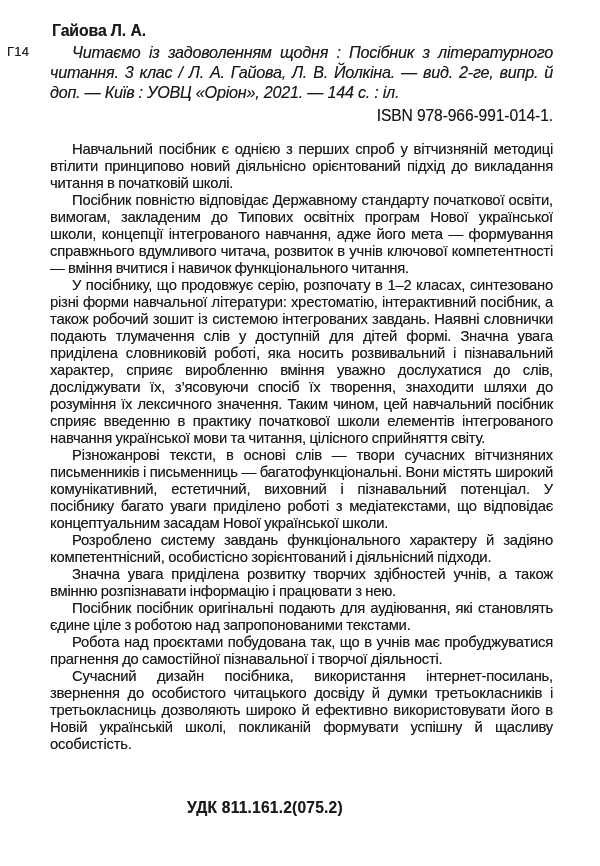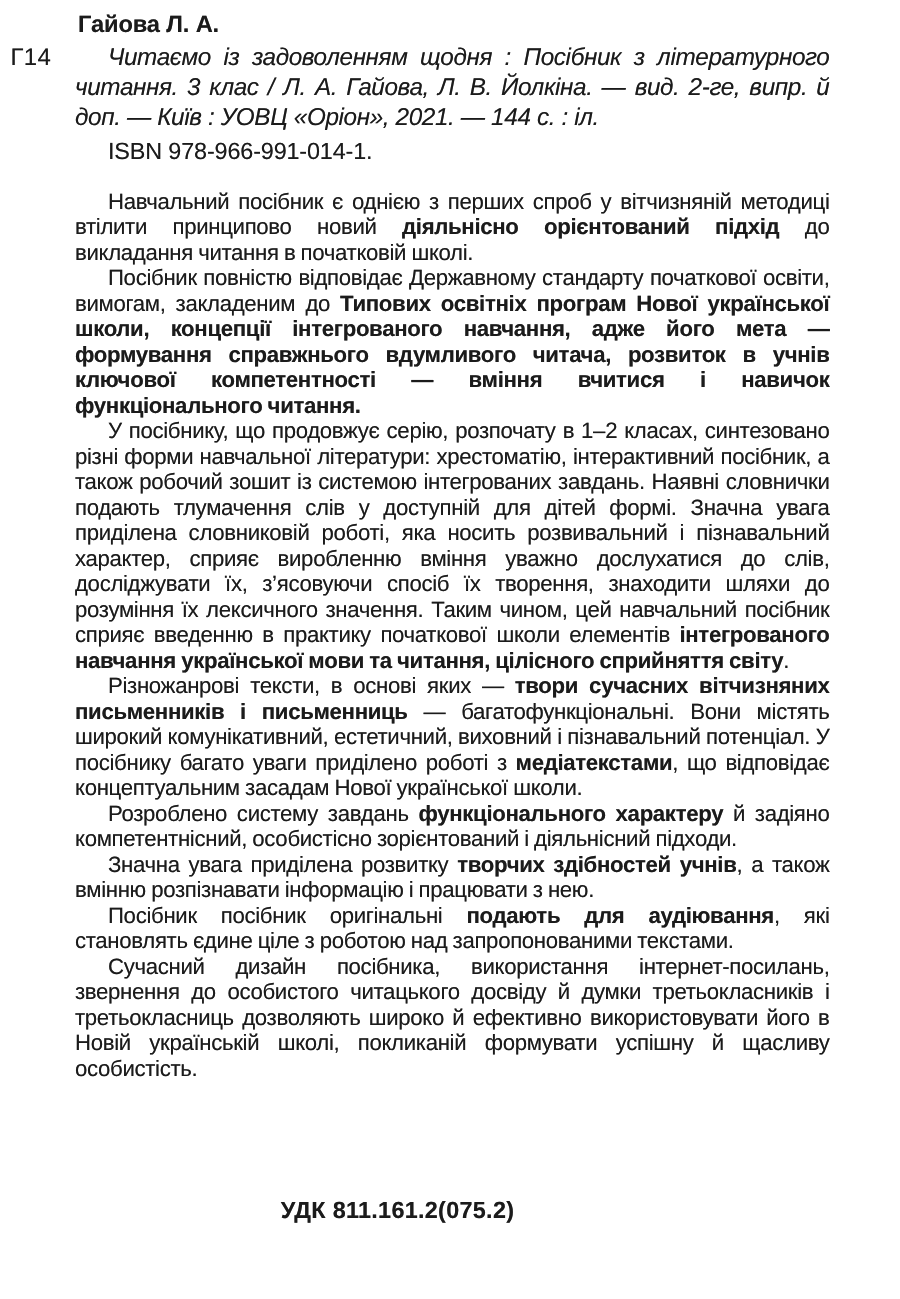--- a/index.html
+++ b/index.html
@@ -7,69 +7,70 @@
     width: 600px; height: 866px;
     background: #ffffff;
     color: #1b1b1b;
     font-family: "Liberation Sans", sans-serif;
     overflow: hidden;
   }
   .page {
     position: relative;
     width: 600px; height: 866px;
     box-sizing: border-box;
-    padding: 7px 47px 0 50px;
+    padding: 21px 47px 0 50px;
     background: #ffffff;
     text-shadow: 0 0 0.3px rgba(20,20,20,.55); 
   }
   
   .author {
     margin: 0 0 1px 2px;
     font-weight: bold;
     font-size: 15.8px;
     line-height: 20px;
     letter-spacing: -0.1px;
   }
   .bib-row { position: relative; }
   .sign {
     position: absolute;
     left: -43px; top: 2px;
-    font-size: 16px;
+    font-size: 13px;
     letter-spacing: 0.2px;
   }
   .bib-desc {
     margin: 0;
     font-size: 16.2px;
     line-height: 20px;
     letter-spacing: -0.25px;
     text-align: justify;
     text-indent: 22px;
     font-style: italic;
   }
   .isbn {
     margin: 4px 0 0 0;
     padding-left: 22px;
     font-size: 15.6px;
     line-height: 20px;
     letter-spacing: -0.1px;
+    text-align: right;
   }
   
   .annotation {
     margin-top: 15px;
     font-size: 14.8px;
     line-height: 17px;
     letter-spacing: -0.22px;
     word-spacing: -0.4px;
   }
   .para {
     margin: 0;
     text-indent: 22px;
     text-align: justify;
   }
-  .para b { font-weight: 700; }
+  .para b { font-weight: 400; }
   
   .udk {
     position: absolute;
     top: 783px; left: 0;
     width: 530px;
     text-align: center;
     font-weight: bold;
     font-size: 15.6px;
     letter-spacing: 0.2px;
   }
@@ -95,24 +96,25 @@
       <p class="bib-desc">Читаємо із задоволенням щодня : Посібник з літературного читання. 3 клас / Л. А. Гайова, Л. В. Йолкіна. — вид. 2-ге, випр. й доп. — Київ : УОВЦ «Оріон», 2021. — 144 с. : іл.</p>
     </div>
 
     <p class="isbn">ISBN 978-966-991-014-1.</p>
   </header>
 
   <main class="annotation" id="annotation">
       <p class="para"><span>Навчальний посібник є однією з перших спроб у вітчизняній методиці втілити принципово новий </span><b>діяльнісно орієнтований підхід</b><span> до викладання читання в початковій школі.</span></p>
       <p class="para"><span>Посібник повністю відповідає Державному стандарту початкової освіти, вимогам, закладеним до </span><b>Типових освітніх програм Нової української школи, концепції інтегрованого навчання, адже його мета — формування справжнього вдумливого читача, розвиток в учнів ключової компетентності — вміння вчитися і навичок функціонального читання.</b></p>
       <p class="para"><span>У посібнику, що продовжує серію, розпочату в 1–2 класах, синтезовано різні форми навчальної літератури: хрестоматію, інтерактивний посібник, а також робочий зошит із системою інтегрованих завдань. Наявні словнички подають тлумачення слів у доступній для дітей формі. Значна увага приділена словниковій роботі, яка носить розвивальний і пізнавальний характер, сприяє виробленню вміння уважно дослухатися до слів, досліджувати їх, з’ясовуючи спосіб їх творення, знаходити шляхи до розуміння їх лексичного значення. Таким чином, цей навчальний посібник сприяє введенню в практику початкової школи елементів </span><b>інтегрованого навчання української мови та читання, цілісного сприйняття світу</b><span>.</span></p>
-      <p class="para"><span>Різножанрові тексти, в основі яких — </span><b>твори сучасних вітчизняних письменників і письменниць</b><span> — багатофункціональні. Вони містять широкий комунікативний, естетичний, виховний і пізнавальний потенціал. У посібнику багато уваги приділено роботі з </span><b>медіатекстами</b><span>, що відповідає концептуальним засадам Нової української школи.</span></p>
+      <p class="para"><span>Різножанрові тексти, в основі слів — </span><b>твори сучасних вітчизняних письменників і письменниць</b><span> — багатофункціональні. Вони містять широкий комунікативний, естетичний, виховний і пізнавальний потенціал. У посібнику багато уваги приділено роботі з </span><b>медіатекстами</b><span>, що відповідає концептуальним засадам Нової української школи.</span></p>
       <p class="para"><span>Розроблено систему завдань </span><b>функціонального характеру</b><span> й задіяно компетентнісний, особистісно зорієнтований і діяльнісний підходи.</span></p>
       <p class="para"><span>Значна увага приділена розвитку </span><b>творчих здібностей учнів</b><span>, а також вмінню розпізнавати інформацію і працювати з нею.</span></p>
       <p class="para"><span>Посібник посібник оригінальні </span><b>подають для аудіювання</b><span>, які становлять єдине ціле з роботою над запропонованими текстами.</span></p>
+      <p class="para"><b>Робота над проєктами</b><span> побудована так, що в учнів має пробуджуватися прагнення до самостійної пізнавальної і творчої діяльності.</span></p>
       <p class="para"><span>Сучасний дизайн посібника, використання інтернет-посилань, звернення до особистого читацького досвіду й думки третьокласників і третьокласниць дозволяють широко й ефективно використовувати його в Новій українській школі, покликаній формувати успішну й щасливу особистість.</span></p>
     </main>
 
   <footer>
     <p class="udk">УДК 811.161.2(075.2)</p>
 
     <div class="copyrights">
       <p class="copyright-line">© Л. А. Гайова, Л. В. Йолкіна, 2020</p>
       <p class="copyright-line">© УОВЦ «Оріон», 2021</p>
     </div>

